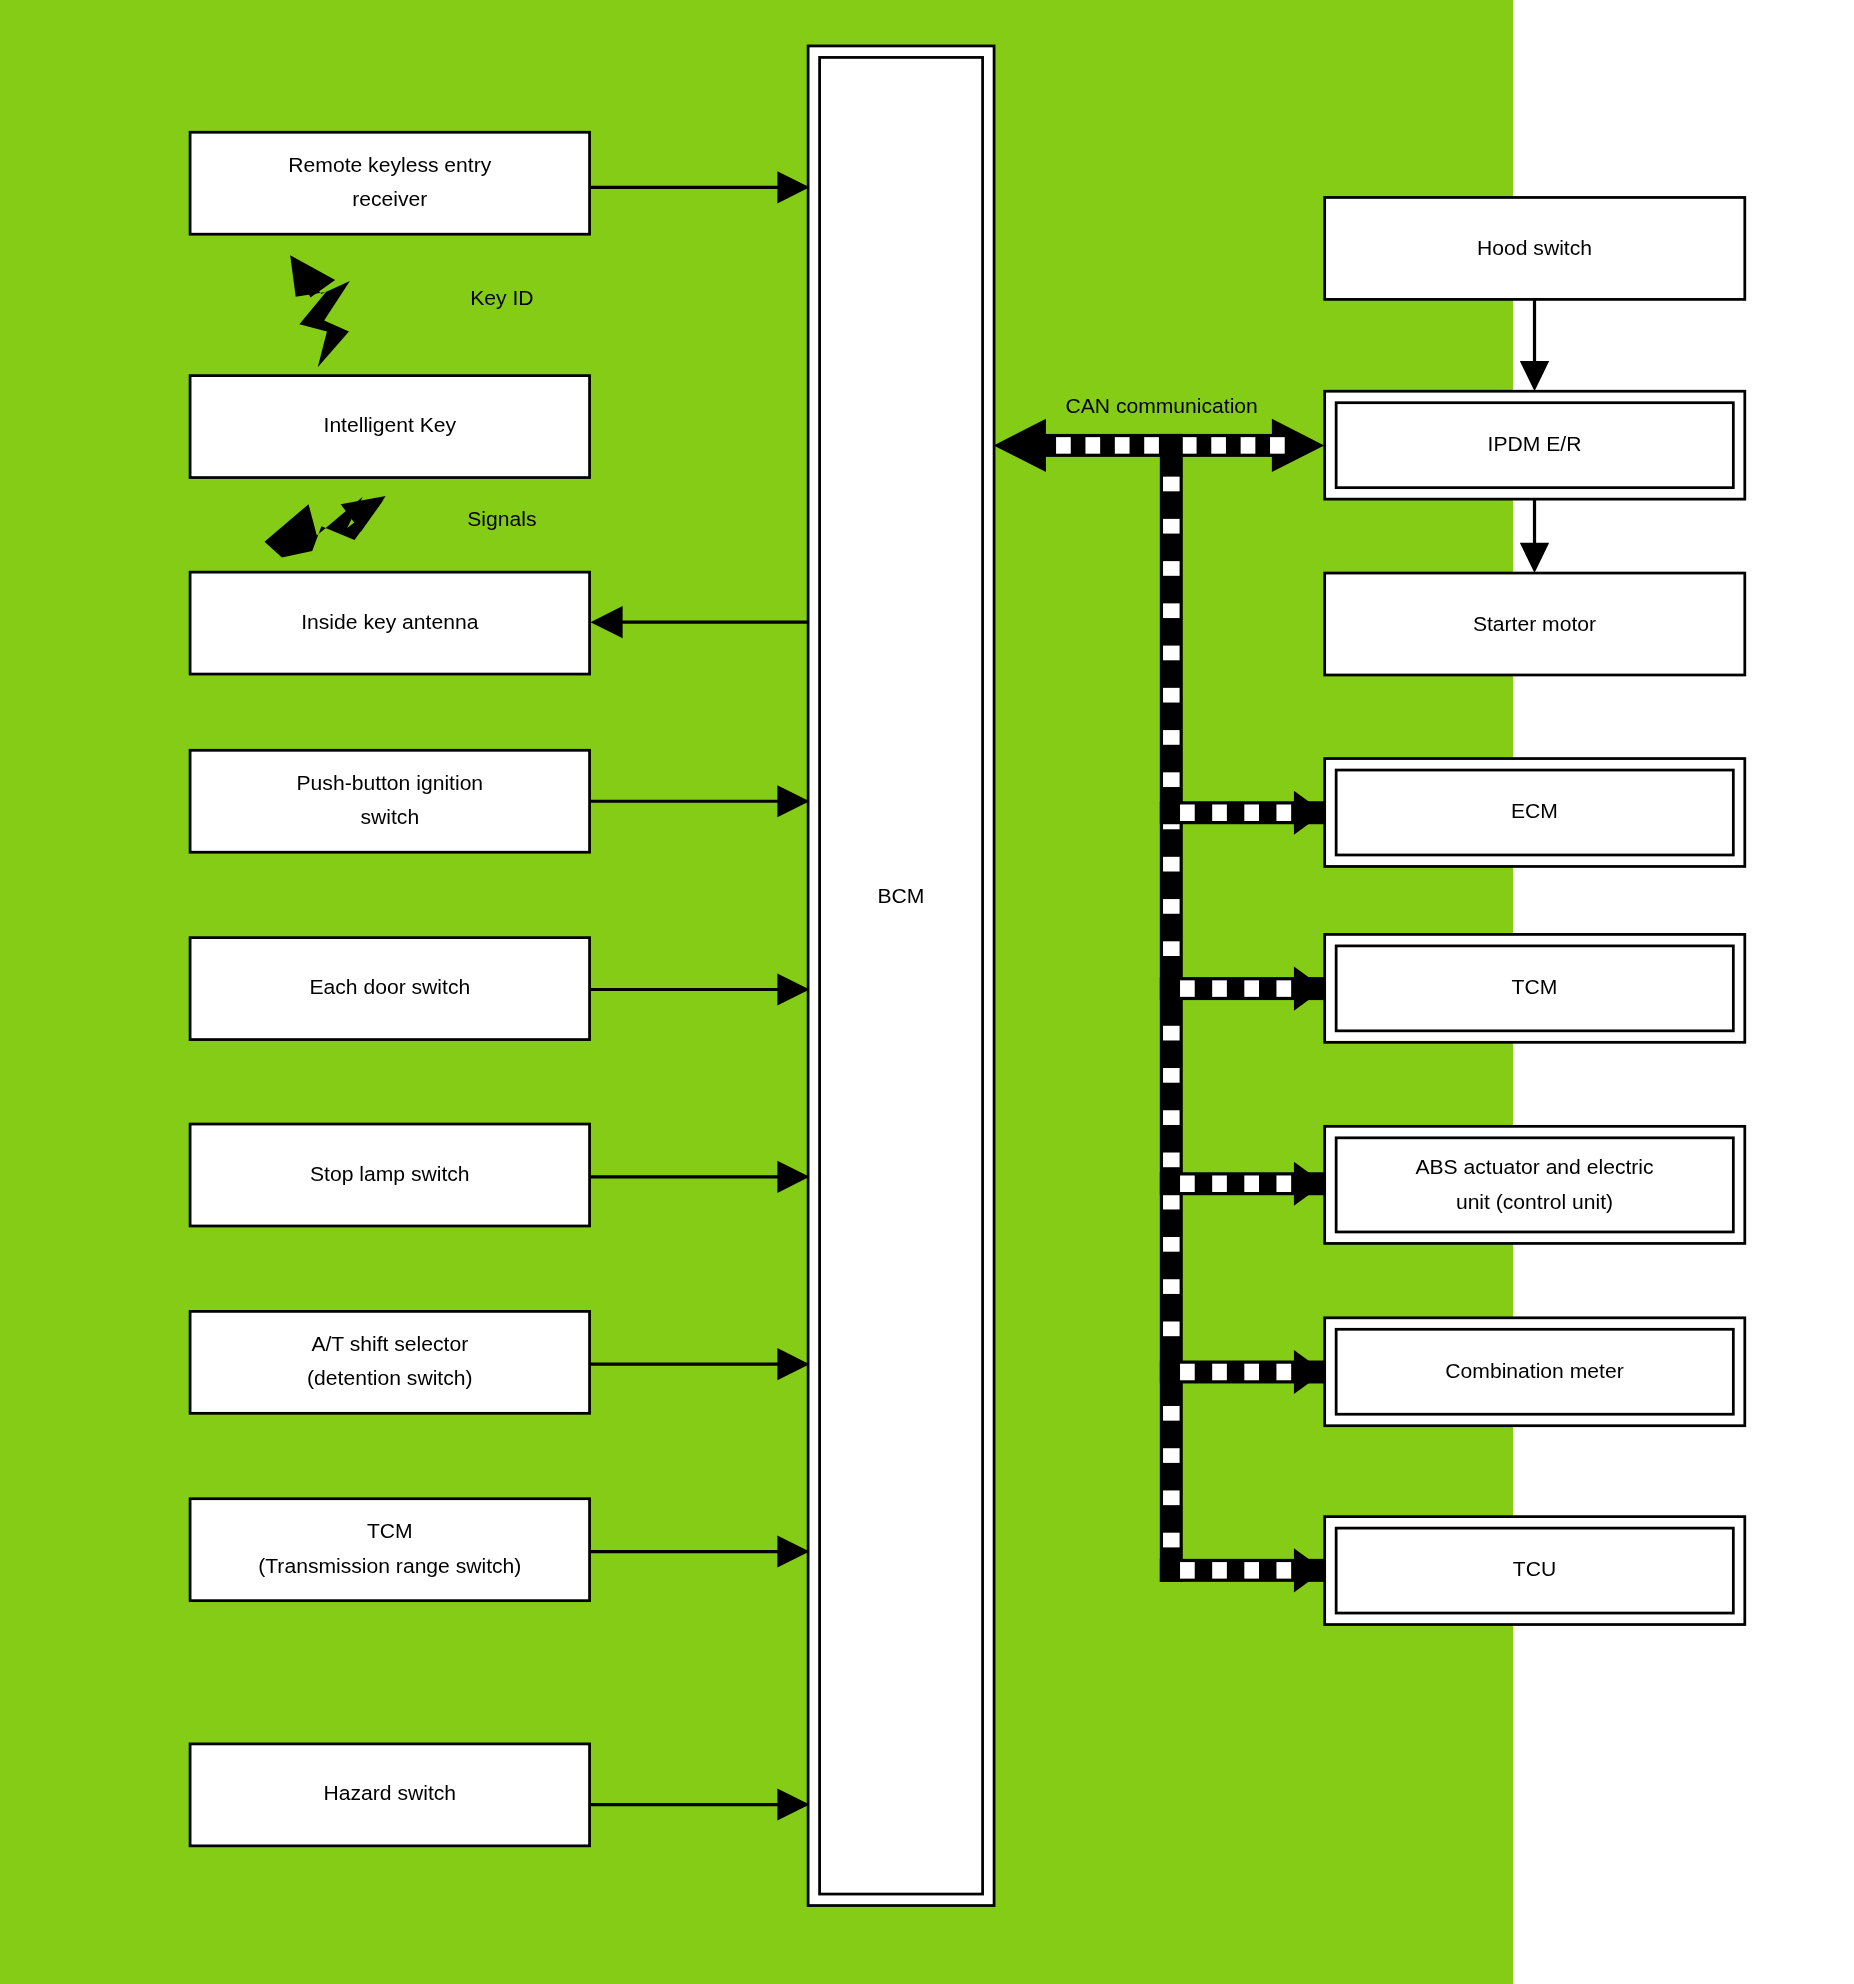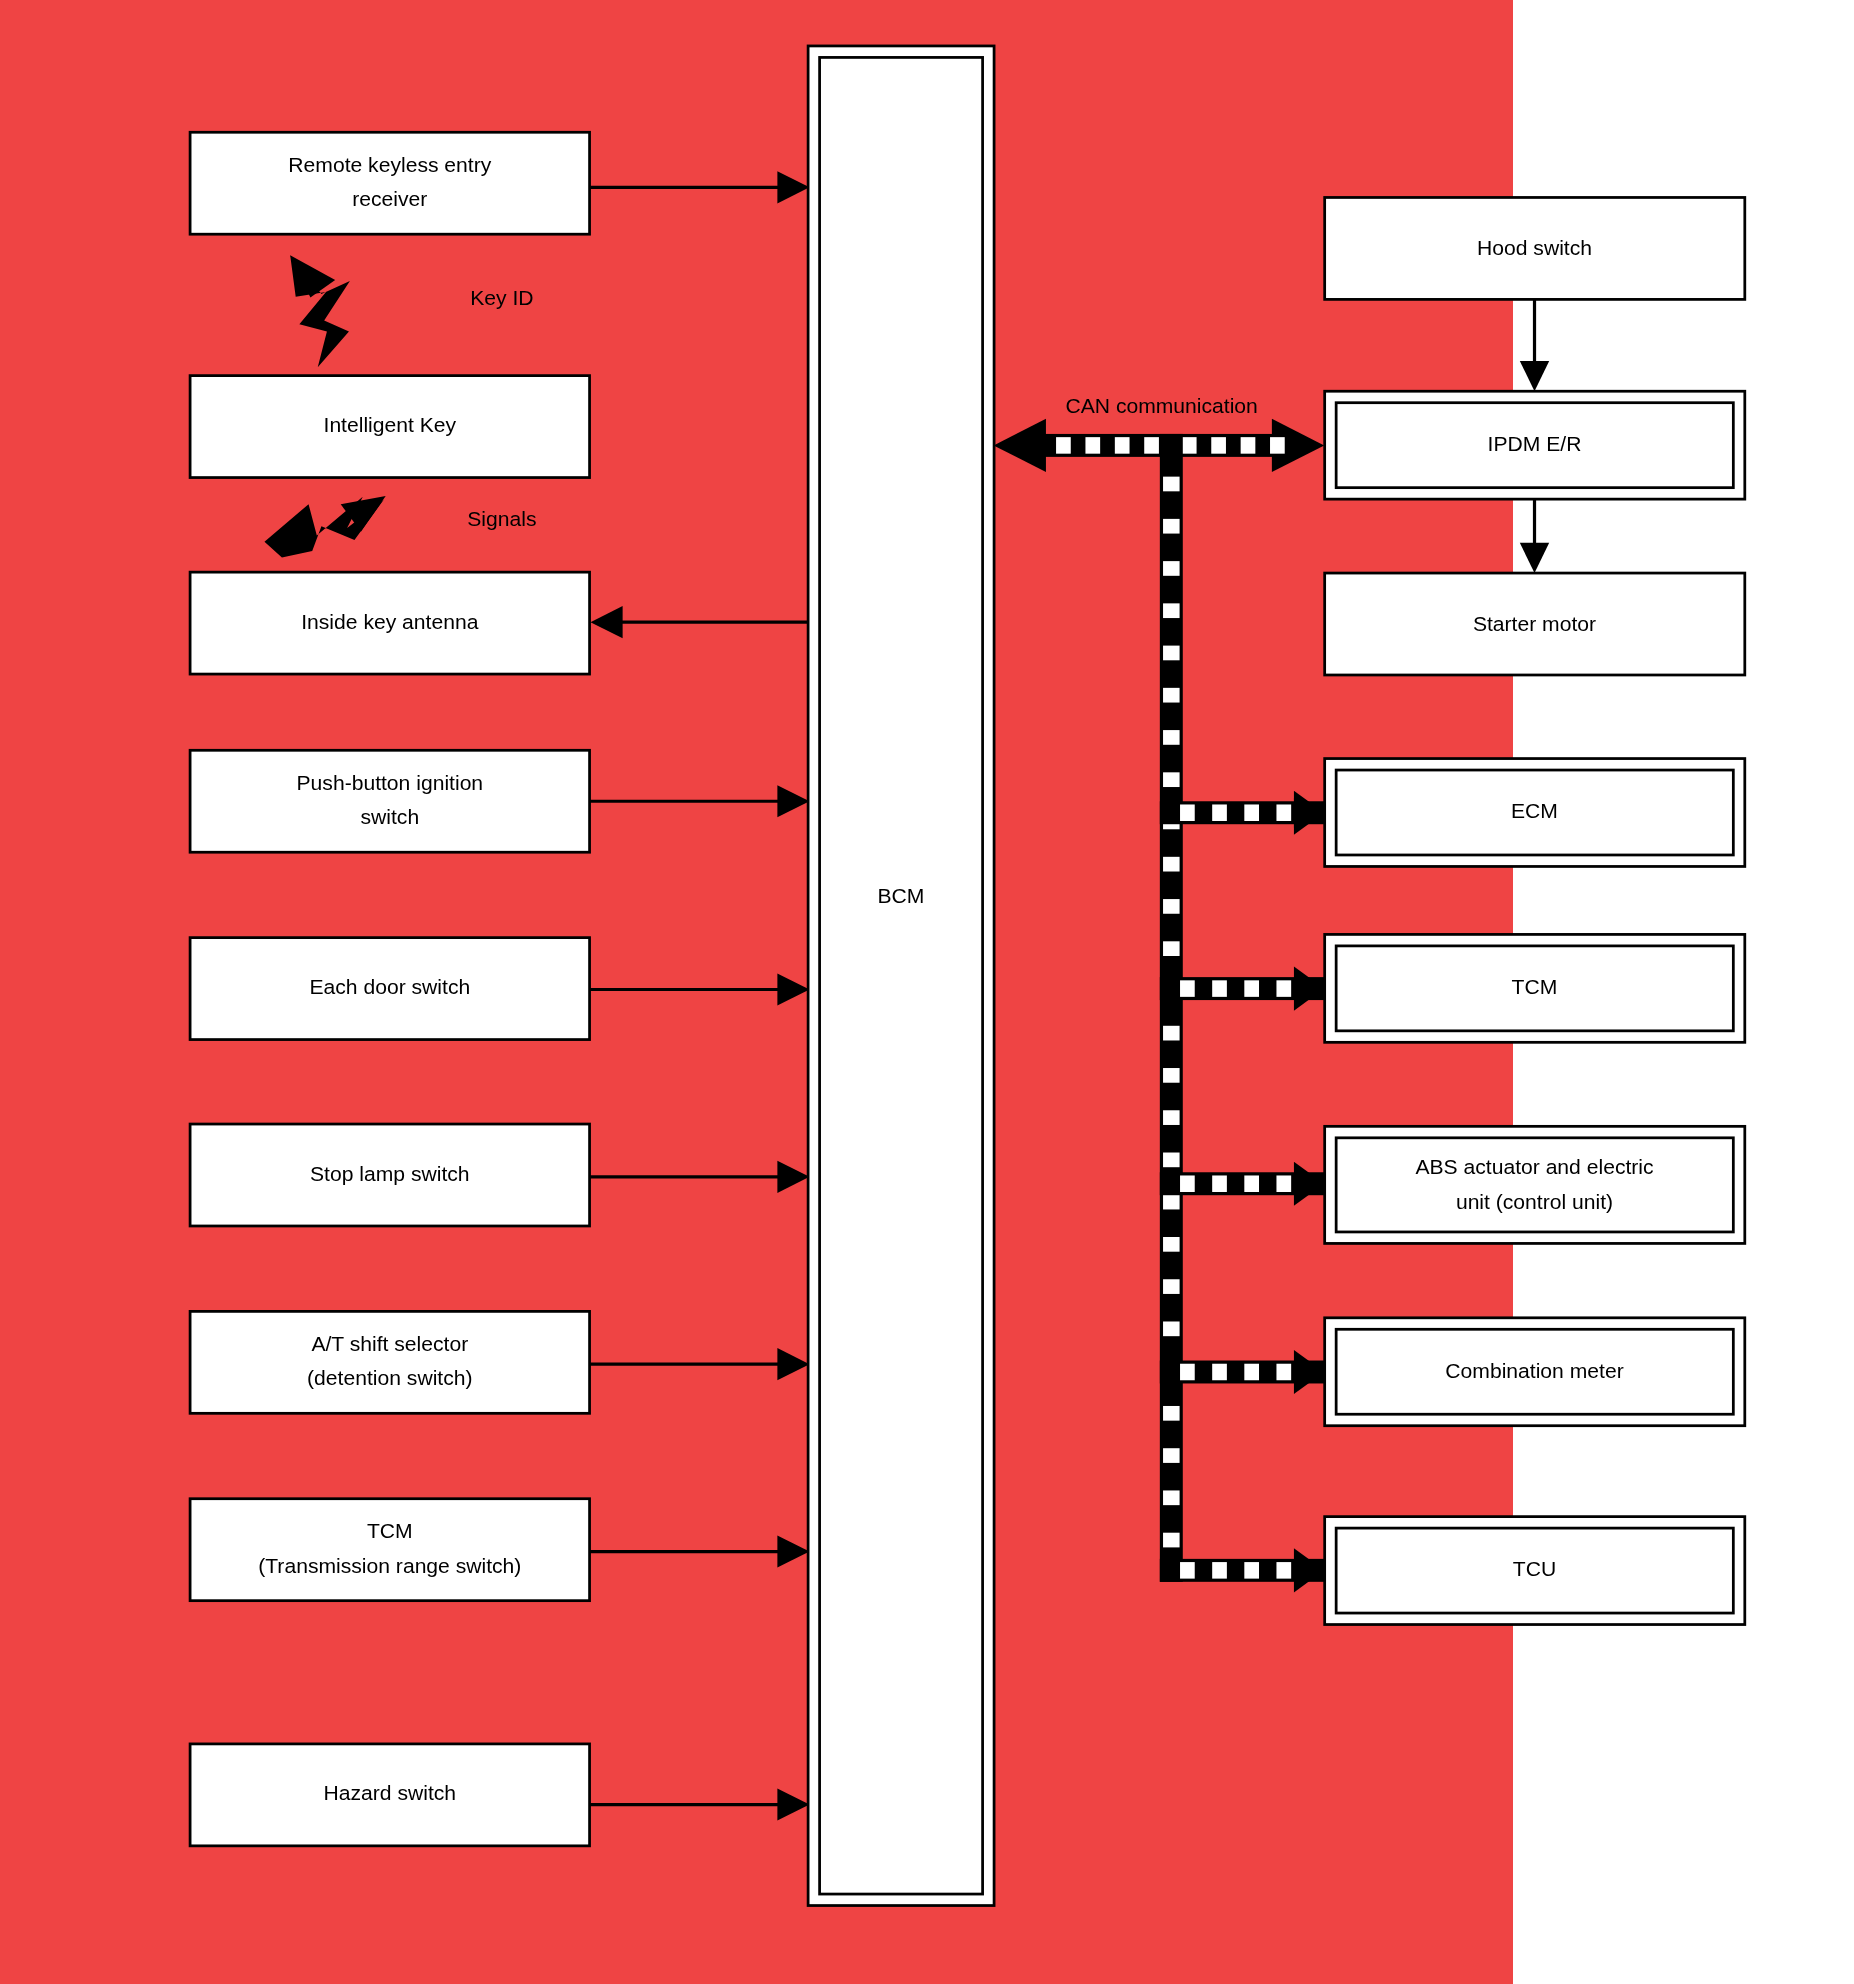--- a/index.html
+++ b/index.html
@@ -10,21 +10,21 @@
   body {
     width: 1855px;
     height: 1985px;
     font-family: "Liberation Sans", sans-serif;
     overflow: hidden;
   }
   #diagram-root {
     position: relative;
     width: 1513px;
     height: 1985px;
-    background: #ef4444;
+    background: #84cc16;
   }
   svg.canvas {
     position: absolute;
     top: 0;
     left: 0;
     width: 1855px;
     height: 1985px;
     display: block;
   }
   .box-text {

